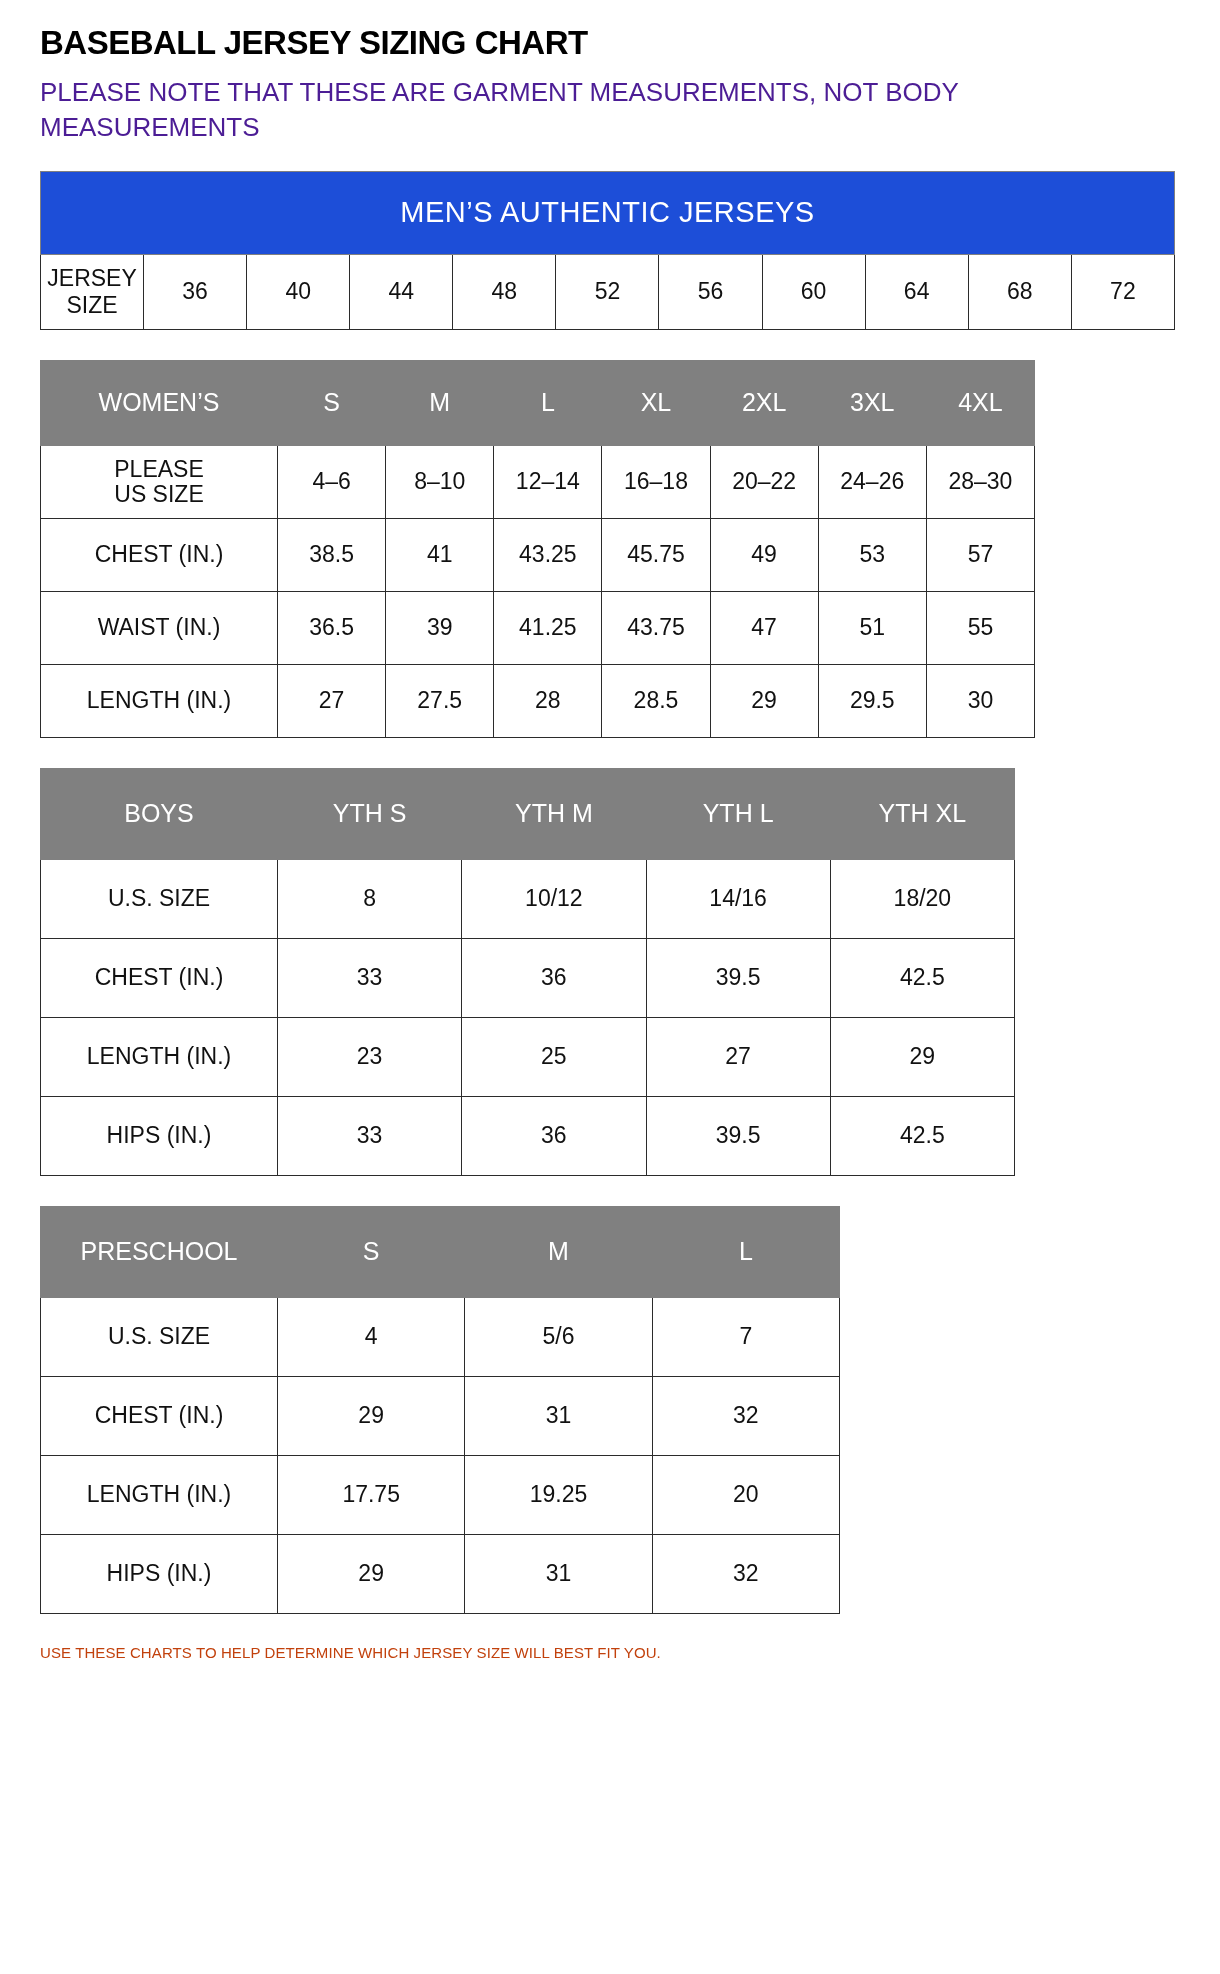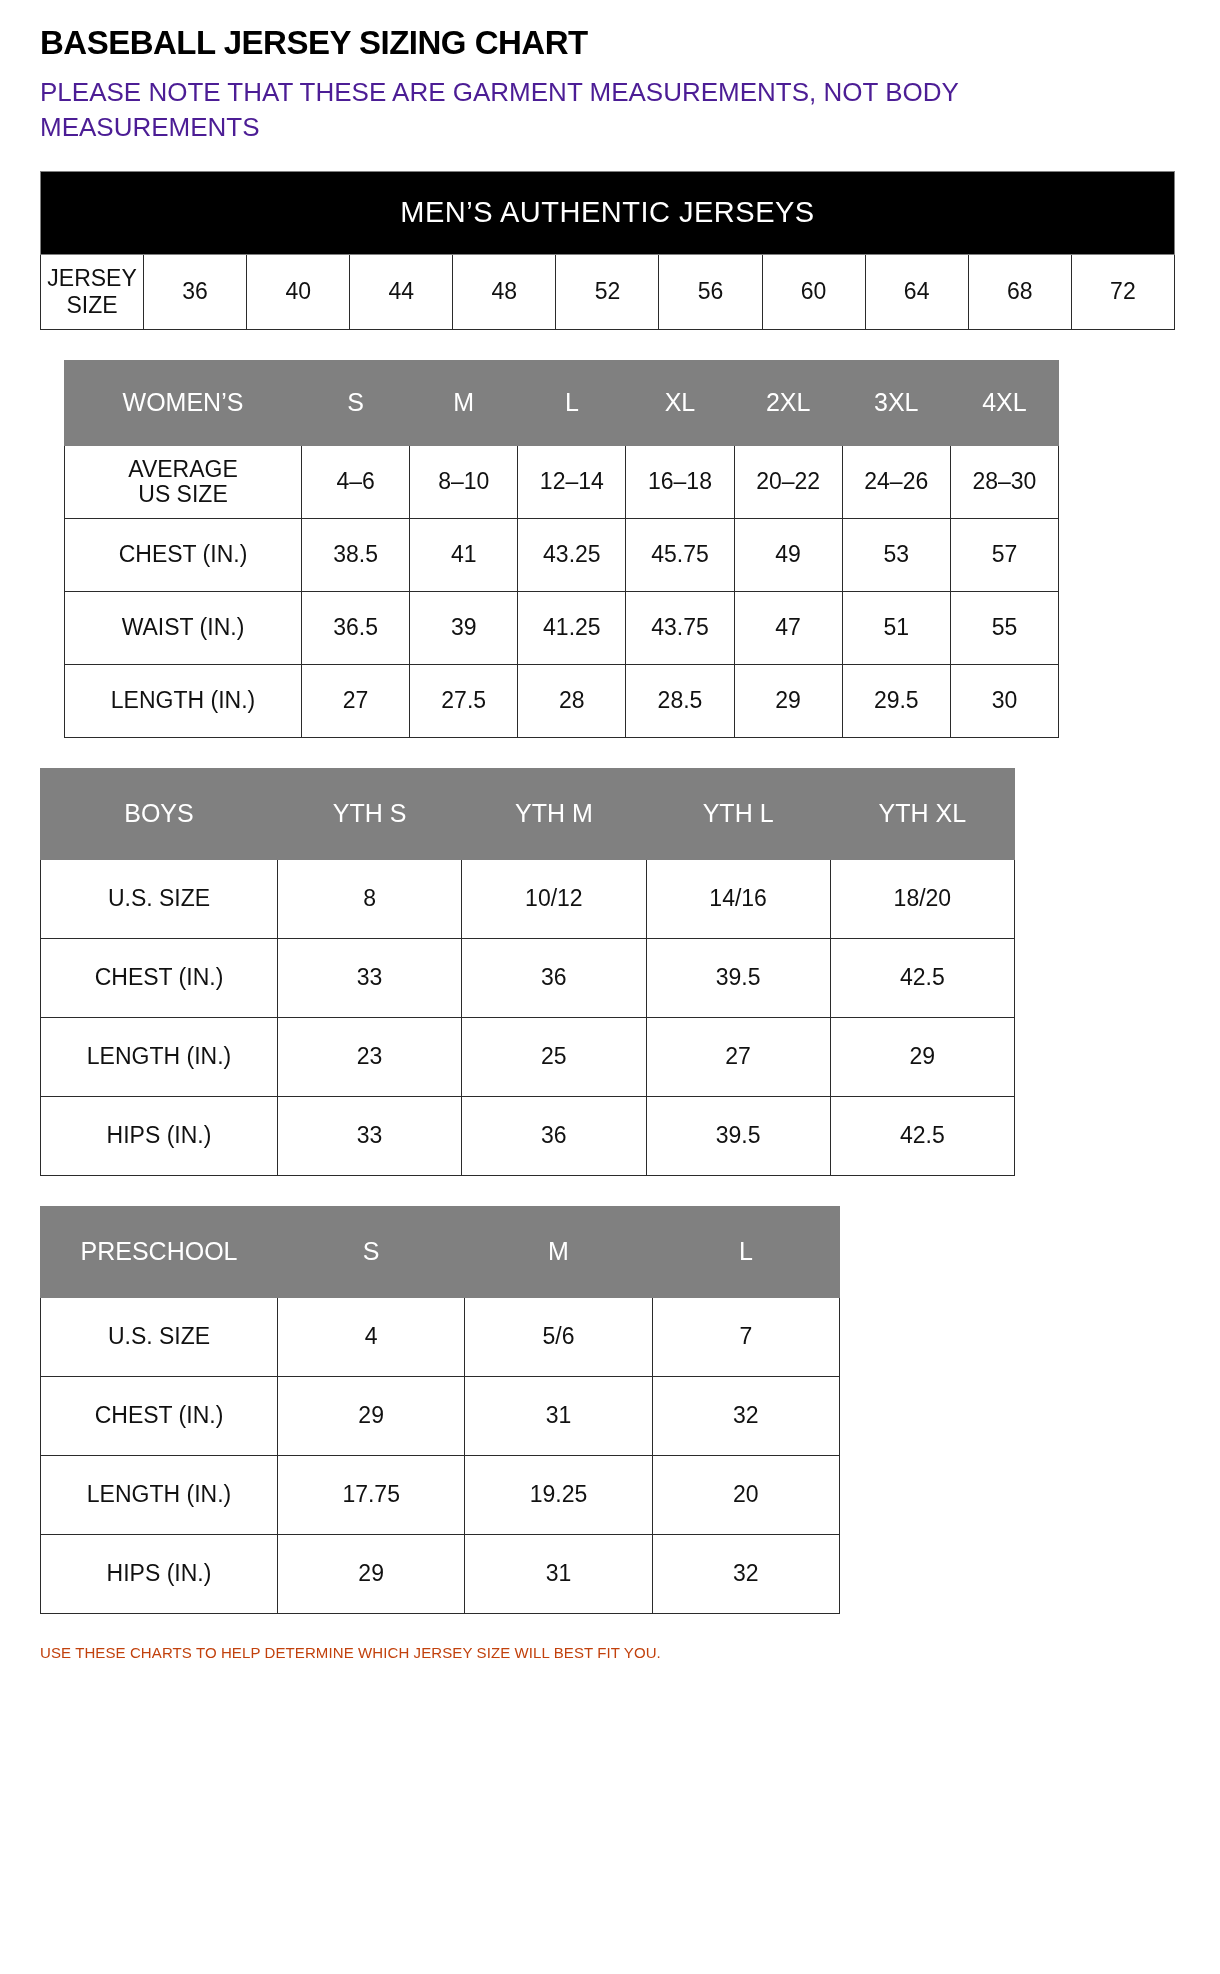--- a/index.html
+++ b/index.html
@@ -45,21 +45,21 @@
     border: 1px solid #2b2b2b;
     text-align: center;
     vertical-align: middle;
     font-size: 23px;
     font-weight: normal;
     color: #111111;
     padding: 10px 4px;
     background: #ffffff;
   }
   .hdr-band td {
-    background: #000000;
+    background: #1d4ed8;
     color: #ffffff;
     border: 1px solid #808080;
     font-size: 28px;
     padding: 16px 8px;
     letter-spacing: 0.5px;
   }
   .hdr-cell {
     background: #808080 !important;
     color: #ffffff !important;
     border: 1px solid #808080 !important;
@@ -69,21 +69,21 @@
   .rowlabel {
     font-size: 23px;
   }
   
   #mens-table { width: 1135px; }
   #mens-table .col-label { width: 225px; }
   #mens-table td { height: 50px; }
   #mens-table .hdr-band td { font-size: 29px; }
 
   
-  #womens-table { width: 995px; margin-left: 24px; }
+  #womens-table { width: 995px; }
   #womens-table td { height: 52px; }
   #womens-table .col-label { width: 228px; }
 
   
   #boys-table { width: 975px; }
   #boys-table td { height: 58px; }
   #boys-table .col-label { width: 228px; }
 
   
   #preschool-table { width: 800px; }
@@ -135,21 +135,21 @@
         <td class="hdr-cell">S</td>
         <td class="hdr-cell">M</td>
         <td class="hdr-cell">L</td>
         <td class="hdr-cell">XL</td>
         <td class="hdr-cell">2XL</td>
         <td class="hdr-cell">3XL</td>
         <td class="hdr-cell">4XL</td>
       </tr>
       <tr>
         <td class="col-label rowlabel two-line">
-          <span>AVERAGE</span><br>
+          <span>PLEASE</span><br>
           <span>US SIZE</span>
         </td>
         <td>4–6</td>
         <td>8–10</td>
         <td>12–14</td>
         <td>16–18</td>
         <td>20–22</td>
         <td>24–26</td>
         <td>28–30</td>
       </tr>

